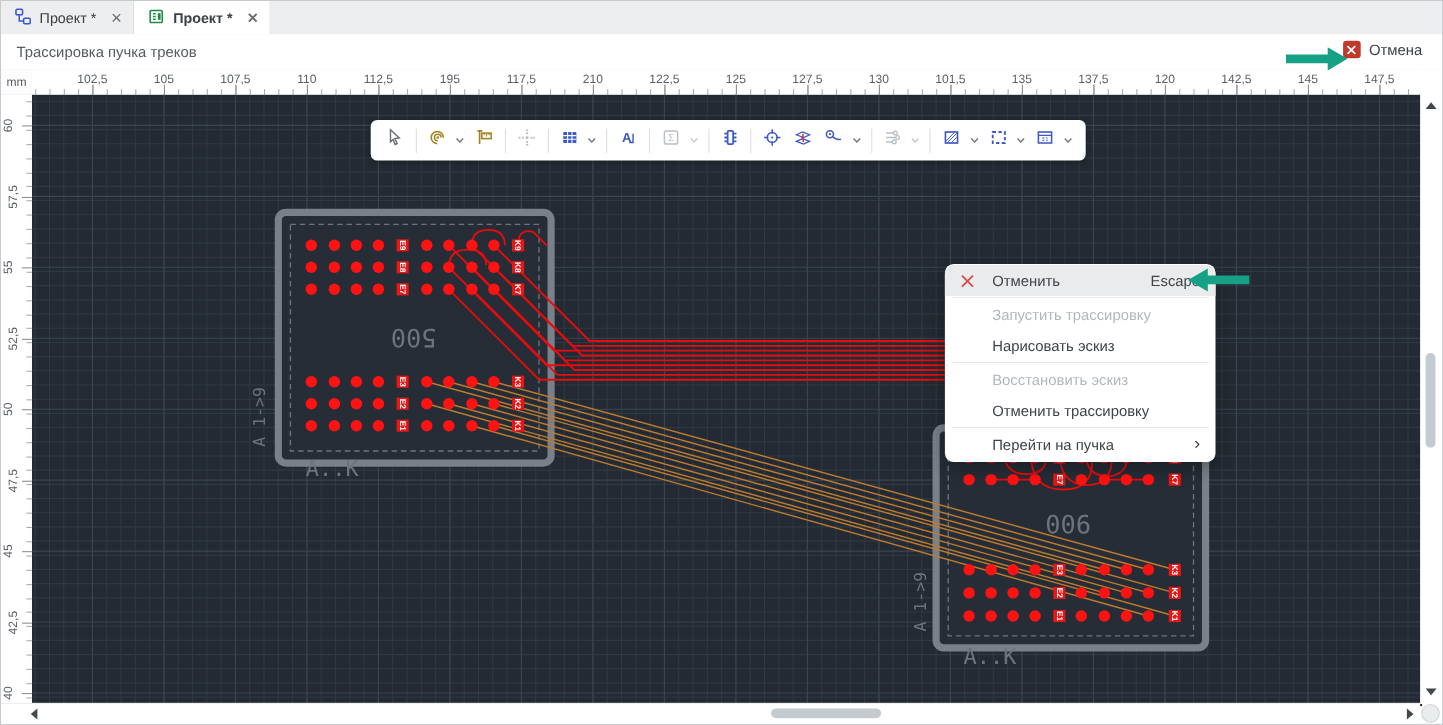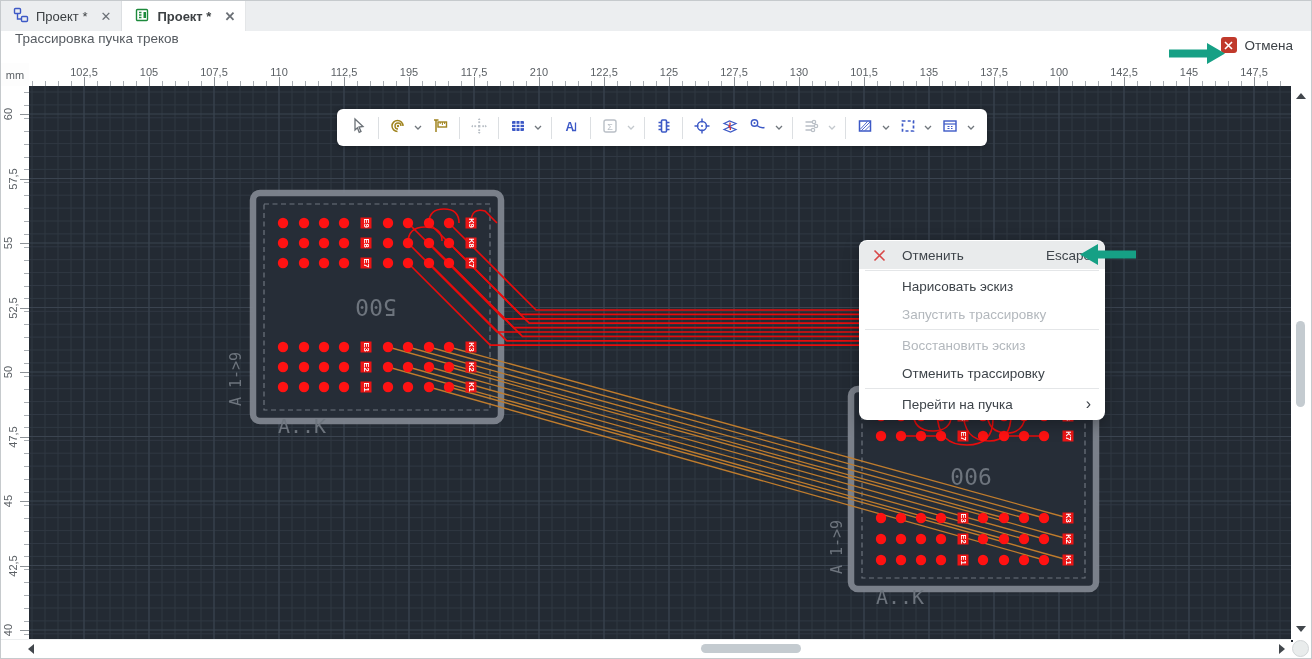--- a/index.html
+++ b/index.html
@@ -7,21 +7,21 @@
        overflow:hidden;box-sizing:border-box;border:1px solid #c6cacd;background:#fff;}
   
   .tabbar{position:absolute;left:0;top:0;right:0;height:30px;background:#eceef0;
           border-bottom:1px solid #dadde0;display:flex;align-items:stretch;}
   .tab{display:flex;align-items:center;gap:7px;padding:0 10px 0 12px;font-size:13px;color:#3c4043;
        border-right:1px solid #dcdfe2;cursor:default;}
   .tab.active{background:#fff;font-weight:bold;border-right:1px solid #e4e6e8;}
   .tab .close{color:#6b7076;font-size:13px;margin-left:6px;}
   
   .cmdbar{position:absolute;left:0;top:30px;right:0;height:32px;background:#fff;
-          border-bottom:1px solid #e2e5e7;display:flex;}
+          border-bottom:1px solid #e2e5e7;display:flex;align-items:center;}
   .status-text{margin-left:14px;font-size:13.5px;color:#565b61;}
   .cancel-btn{position:absolute;right:18px;top:6px;display:flex;align-items:center;gap:8px;font-size:13.5px;color:#3c4146;}
   .xbox{width:16px;height:16px;background:#c0392b;border-radius:3px;display:flex;align-items:center;justify-content:center;}
   
   .corner-mm{position:absolute;left:0;top:62px;width:28px;height:23px;background:#fdfdfd;
              border-right:1px solid #d4d7da;border-bottom:1px solid #d4d7da;
              font-size:11px;color:#5a5f64;display:flex;align-items:center;justify-content:center;}
   .hruler{position:absolute;left:28px;top:62px;width:1264px;height:23px;background:#fff;overflow:hidden;}
   .vruler{position:absolute;left:0;top:85px;width:28px;height:556px;background:#fff;overflow:hidden;}
   .htick{position:absolute;bottom:0;width:1px;background:#a9aeb3;}
@@ -229,21 +229,21 @@
       <div class="hlabel" style="left:705px">127,5</div>
       <div class="htick" style="left:770px;height:9px;background:#8d9297"></div>
       <div class="hlabel" style="left:770px">130</div>
       <div class="htick" style="left:835px;height:9px;background:#8d9297"></div>
       <div class="hlabel" style="left:835px">101,5</div>
       <div class="htick" style="left:900px;height:9px;background:#8d9297"></div>
       <div class="hlabel" style="left:900px">135</div>
       <div class="htick" style="left:965px;height:9px;background:#8d9297"></div>
       <div class="hlabel" style="left:965px">137,5</div>
       <div class="htick" style="left:1030px;height:9px;background:#8d9297"></div>
-      <div class="hlabel" style="left:1030px">100</div>
+      <div class="hlabel" style="left:1030px">120</div>
       <div class="htick" style="left:1095px;height:9px;background:#8d9297"></div>
       <div class="hlabel" style="left:1095px">142,5</div>
       <div class="htick" style="left:1160px;height:9px;background:#8d9297"></div>
       <div class="hlabel" style="left:1160px">145</div>
       <div class="htick" style="left:1225px;height:9px;background:#8d9297"></div>
       <div class="hlabel" style="left:1225px">147,5</div>
     </div>
   <div class="vruler">
       <div class="vtick" style="top:6px;width:5px"></div>
       <div class="vtick" style="top:18.900000000000006px;width:5px"></div>
@@ -822,27 +822,27 @@
       <div class="cm-item hl">
         <span class="cm-icon">
           <svg width="13" height="13" viewBox="0 0 13 13">
             <path d="M1.5 1.5 L11.5 11.5 M11.5 1.5 L1.5 11.5" stroke="#d84848" stroke-width="1.6"></path>
           </svg>
         </span>
         <span class="cm-label">Отменить</span>
         <span class="cm-right">Escape</span>
       </div>
       <div class="cm-div"></div>
+      <div class="cm-item disabled">
+        <span class="cm-icon"></span>
+        <span class="cm-label">Запустить трассировку</span>
+      </div>
       <div class="cm-item">
         <span class="cm-icon"></span>
         <span class="cm-label">Нарисовать эскиз</span>
-      </div>
-      <div class="cm-item disabled">
-        <span class="cm-icon"></span>
-        <span class="cm-label">Запустить трассировку</span>
       </div>
       <div class="cm-div"></div>
       <div class="cm-item disabled">
         <span class="cm-icon"></span>
         <span class="cm-label">Восстановить эскиз</span>
       </div>
       <div class="cm-item">
         <span class="cm-icon"></span>
         <span class="cm-label">Отменить трассировку</span>
       </div>

